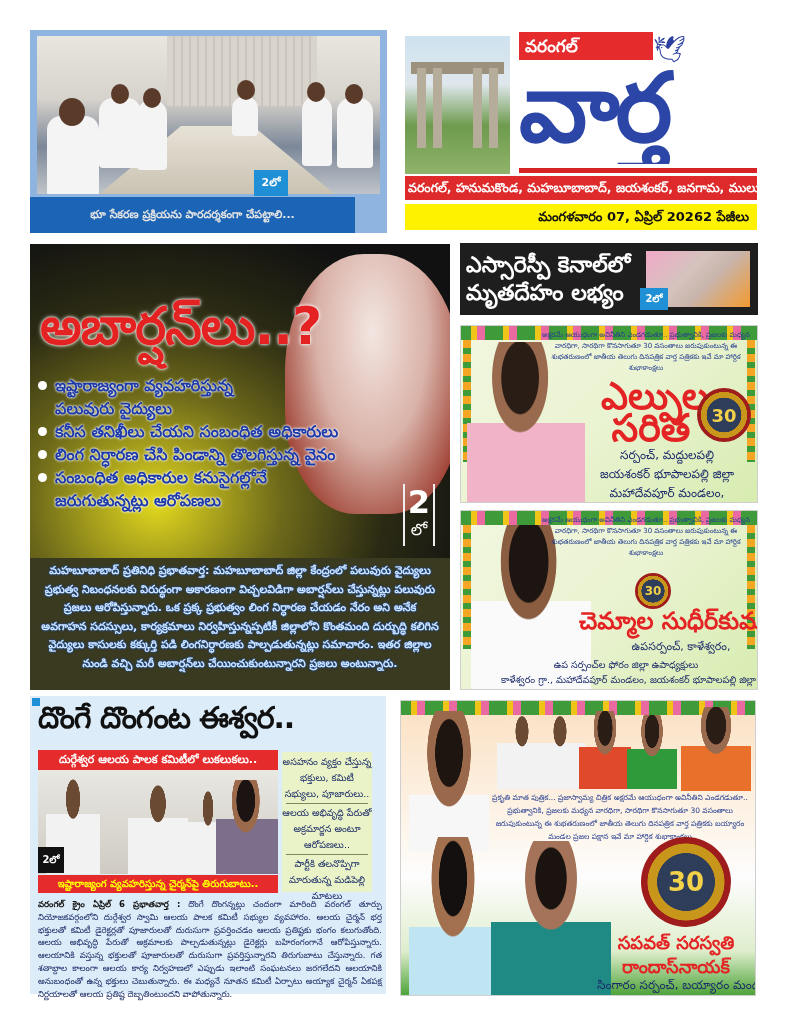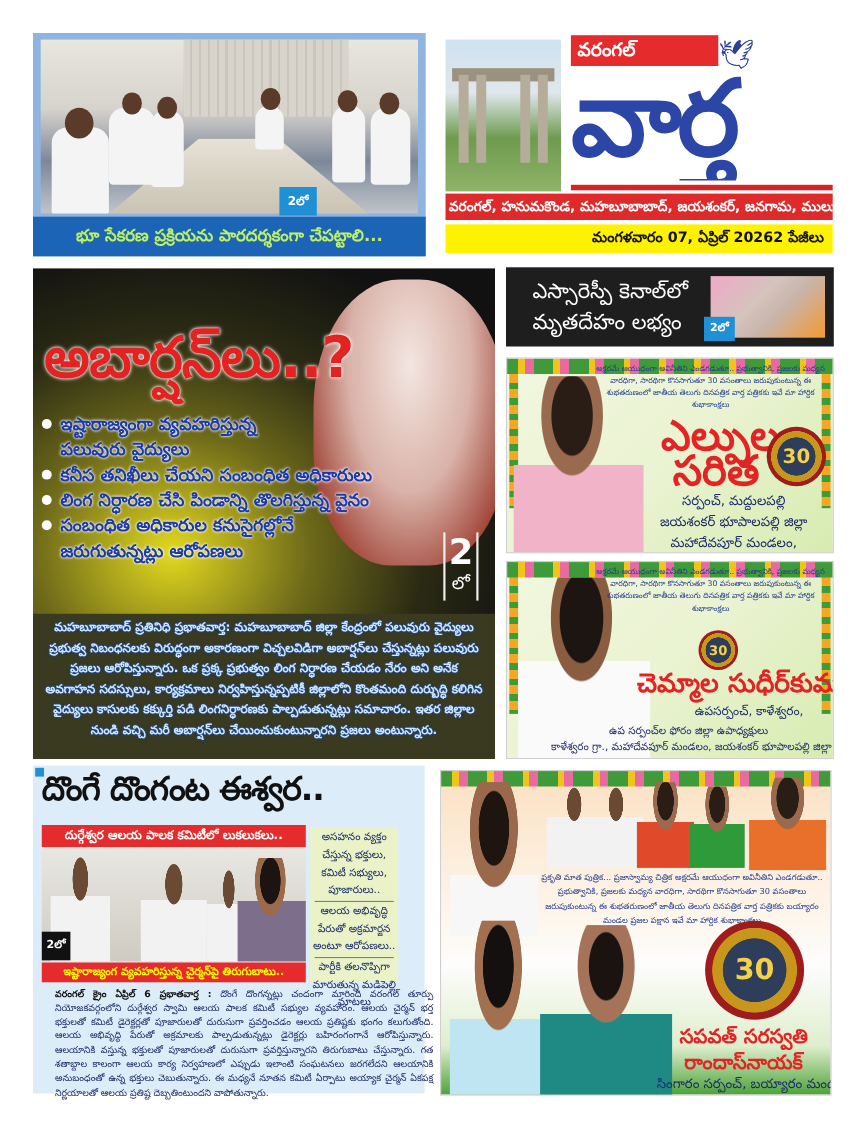--- a/index.html
+++ b/index.html
@@ -6,21 +6,21 @@
 body{width:787px;height:1024px;background:#fff;font-family:"DejaVu Sans",sans-serif;position:relative;overflow:hidden}
 .abs{position:absolute}
 
 #tl{left:30px;top:30px;width:357px;height:203px;background:#8fb4e0;padding:5px}
 #tl .photo{position:absolute;left:7px;top:6px;width:343px;height:158px;background:linear-gradient(180deg,#e9e6e0 0%,#d6d2cc 40%,#7c8899 70%,#bfc4c9 100%);overflow:hidden}
 #tl .photo .wall{position:absolute;left:130px;top:0;width:150px;height:70px;background:repeating-linear-gradient(90deg,#d8d4cc 0 6px,#cbc6bd 6px 8px)}
 #tl .photo .table{position:absolute;left:60px;top:90px;width:240px;height:70px;background:linear-gradient(180deg,#e7e2d6,#c9c2b2);clip-path:polygon(35% 0,65% 0,100% 100%,0 100%)}
 #tl .photo .ppl{position:absolute;height:70px;width:30px;border-radius:14px 14px 4px 4px;background:#f4f4f4}
 #tl .photo .head{position:absolute;width:18px;height:20px;border-radius:50%;background:#5a3b2a}
 #tl .badge2{position:absolute;left:224px;top:140px;width:34px;height:26px;background:#1f8fd6;color:#fff;font-size:11px;font-weight:bold;display:flex;align-items:center;justify-content:center}
-#tl .caption{position:absolute;left:0;bottom:0;width:357px;height:36px;background:#1c64b5;color:#bef264;font-size:15px;font-weight:bold;display:flex;align-items:center;justify-content:center;white-space:nowrap}
+#tl .caption{position:absolute;left:0;bottom:0;width:325px;height:36px;background:#1c64b5;color:#e5e5e5;font-size:11px;font-weight:bold;display:flex;align-items:center;justify-content:center;white-space:nowrap}
 
 #mast{left:405px;top:32px;width:352px;height:200px}
 #mast .monument{position:absolute;left:0;top:4px;width:105px;height:138px;background:linear-gradient(180deg,#cfe2f0 0%,#dfe7ec 35%,#6e9b4e 65%,#8fb36a 100%)}
 #mast .monument .pillar{position:absolute;top:32px;width:9px;height:80px;background:#b6ac9a}
 #mast .monument .lintel{position:absolute;left:6px;top:26px;width:93px;height:12px;background:#9c917d}
 #mast .city{position:absolute;left:114px;top:0;width:134px;height:28px;background:#e52b2b;color:#fff;font-size:17px;font-weight:bold;padding-left:6px;line-height:28px;white-space:nowrap}
 #mast .dove{position:absolute;left:248px;top:2px;font-size:26px;color:#2a3f9e}
 #mast .title{position:absolute;left:114px;top:20px;width:240px;height:112px;color:#2b46a6;font-size:96px;font-weight:bold;line-height:112px;letter-spacing:-4px;white-space:nowrap;overflow:hidden}
 #mast .underline{position:absolute;left:114px;top:136px;width:238px;height:5px;background:#d62424}
 #mast .districts{position:absolute;left:0;top:144px;width:352px;height:24px;background:#de2a2a;color:#fff;font-size:12.5px;font-weight:bold;line-height:24px;white-space:nowrap;padding-left:3px;overflow:hidden}
@@ -33,21 +33,21 @@
 #lead ul{position:absolute;left:6px;top:130px;width:400px;list-style:none}
 #lead li{color:#1d3aa8;font-size:16px;font-weight:bold;line-height:23px;text-shadow:0 0 3px #fff,0 0 2px #fff;display:flex}
 #lead li .dot{display:inline-block;width:9px;height:9px;border-radius:50%;background:#fff;margin:7px 8px 0 2px;flex:none}
 #lead li.cont{padding-left:19px}
 #lead .pg{position:absolute;left:373px;top:240px;width:32px;height:62px;border-left:2px solid #eee;border-right:2px solid #eee;color:#fff;text-align:center}
 #lead .pg .n{font-size:32px;font-weight:bold;line-height:36px}
 #lead .pg .l{font-size:16px}
 #lead .body{position:absolute;left:0;top:314px;width:420px;height:132px;background:#3a3a20;color:#cfe6ff;font-size:11px;font-weight:bold;line-height:18.5px;text-align:center;padding:4px 10px;text-shadow:0 0 2px #1a4ea8,0 0 2px #1a4ea8}
 
 #srsp{left:460px;top:243px;width:298px;height:72px;background:#1e1e1e;color:#fff}
-#srsp .t{position:absolute;left:24px;top:8px;font-size:19px;font-weight:normal;line-height:28px;white-space:nowrap}
+#srsp .t{position:absolute;left:6px;top:8px;font-size:22px;font-weight:bold;line-height:28px;white-space:nowrap}
 #srsp .img{position:absolute;left:186px;top:8px;width:104px;height:56px;background:linear-gradient(135deg,#f0a9c7 0%,#d5c3bd 40%,#c8b4aa 60%,#f39a2f 100%)}
 #srsp .b{position:absolute;left:180px;top:45px;width:28px;height:22px;background:#1f8fd6;color:#fff;font-size:10px;font-weight:bold;line-height:22px;text-align:center}
 
 .ad{background:linear-gradient(135deg,#f2f7df 0%,#eaf3d2 50%,#d7ecb0 100%);border:1px solid #cfcfcf;overflow:hidden}
 .garland{position:absolute;left:0;top:0;width:100%;height:14px;background:repeating-linear-gradient(90deg,#3f9a3a 0 10px,#f0c419 10px 16px,#e86aa0 16px 24px,#3f9a3a 24px 32px)}
 .sidegar{position:absolute;top:14px;width:8px;bottom:40px;background:repeating-linear-gradient(180deg,#f5a623 0 8px,#3f9a3a 8px 14px)}
 .ad .msg{position:absolute;font-size:7px;color:#233c8f;text-align:center;line-height:11px}
 .ad .name{position:absolute;color:#e42424;font-weight:bold;text-align:center;white-space:nowrap}
 .ad .sub{position:absolute;color:#1c2b6a;font-size:12px;text-align:center;white-space:nowrap;line-height:19px}
 .seal{position:absolute;border-radius:50%;background:radial-gradient(circle,#2e3d5a 0 45%,#c8961b 46% 60%,#9e1c1c 61% 100%);color:#f3d24a;font-weight:bold;display:flex;align-items:center;justify-content:center}
@@ -56,23 +56,23 @@
 #ad2{left:460px;top:510px;width:298px;height:180px}
 #ad3{left:400px;top:700px;width:356px;height:296px;background:linear-gradient(180deg,#fbe0c2 0%,#fdf6ec 45%,#fdfdfd 60%,#dfeecd 85%,#4ea33a 100%)}
 
 #bl{left:30px;top:696px;width:356px;height:298px;background:#dcecf8}
 #bl .mark{position:absolute;left:2px;top:2px;width:8px;height:8px;background:#1f8fd6}
 #bl .head{position:absolute;left:8px;top:4px;font-size:30px;font-weight:bold;color:#111;white-space:nowrap;letter-spacing:-1px}
 #bl .redbar{position:absolute;left:8px;top:54px;width:240px;height:20px;background:#e52b2b;color:#fff;font-size:11px;font-weight:bold;text-align:center;line-height:20px;white-space:nowrap}
 #bl .pic{position:absolute;left:8px;top:74px;width:240px;height:104px;background:linear-gradient(180deg,#e8e7e2,#cfcbc2)}
 #bl .badge{position:absolute;left:8px;top:151px;width:26px;height:26px;background:#111;color:#fff;font-size:10px;font-weight:bold;line-height:26px;text-align:center}
 #bl .redbar2{position:absolute;left:8px;top:179px;width:240px;height:18px;background:#e52b2b;color:#ff0;font-size:10px;font-weight:bold;text-align:center;line-height:18px;white-space:nowrap}
-#bl .side{position:absolute;left:252px;top:56px;width:80px;height:140px;background:#eaf3c8;font-size:9.5px;color:#1a2a66;text-align:center;line-height:16px;padding-top:2px}
+#bl .side{position:absolute;left:252px;top:56px;width:90px;height:140px;background:#eaf3c8;font-size:9.5px;color:#1a2a66;text-align:center;line-height:16px;padding-top:2px}
 #bl .side hr{border:0;border-top:1px solid #7a8a5a;margin:1px 4px}
-#bl .body{position:absolute;left:20px;top:202px;width:344px;font-size:8.5px;line-height:12.8px;color:#1a2a66;text-align:justify}
+#bl .body{position:absolute;left:8px;top:202px;width:344px;font-size:8.5px;line-height:12.8px;color:#1a2a66;text-align:justify}
 #bl .body b{color:#111}
 </style>
 </head>
 <body>
 
 <div id="tl" class="abs">
   <div class="photo">
     <div class="wall"></div>
     <div class="table"></div>
     <div class="ppl" style="left:10px;top:80px;width:52px;height:80px"></div>

